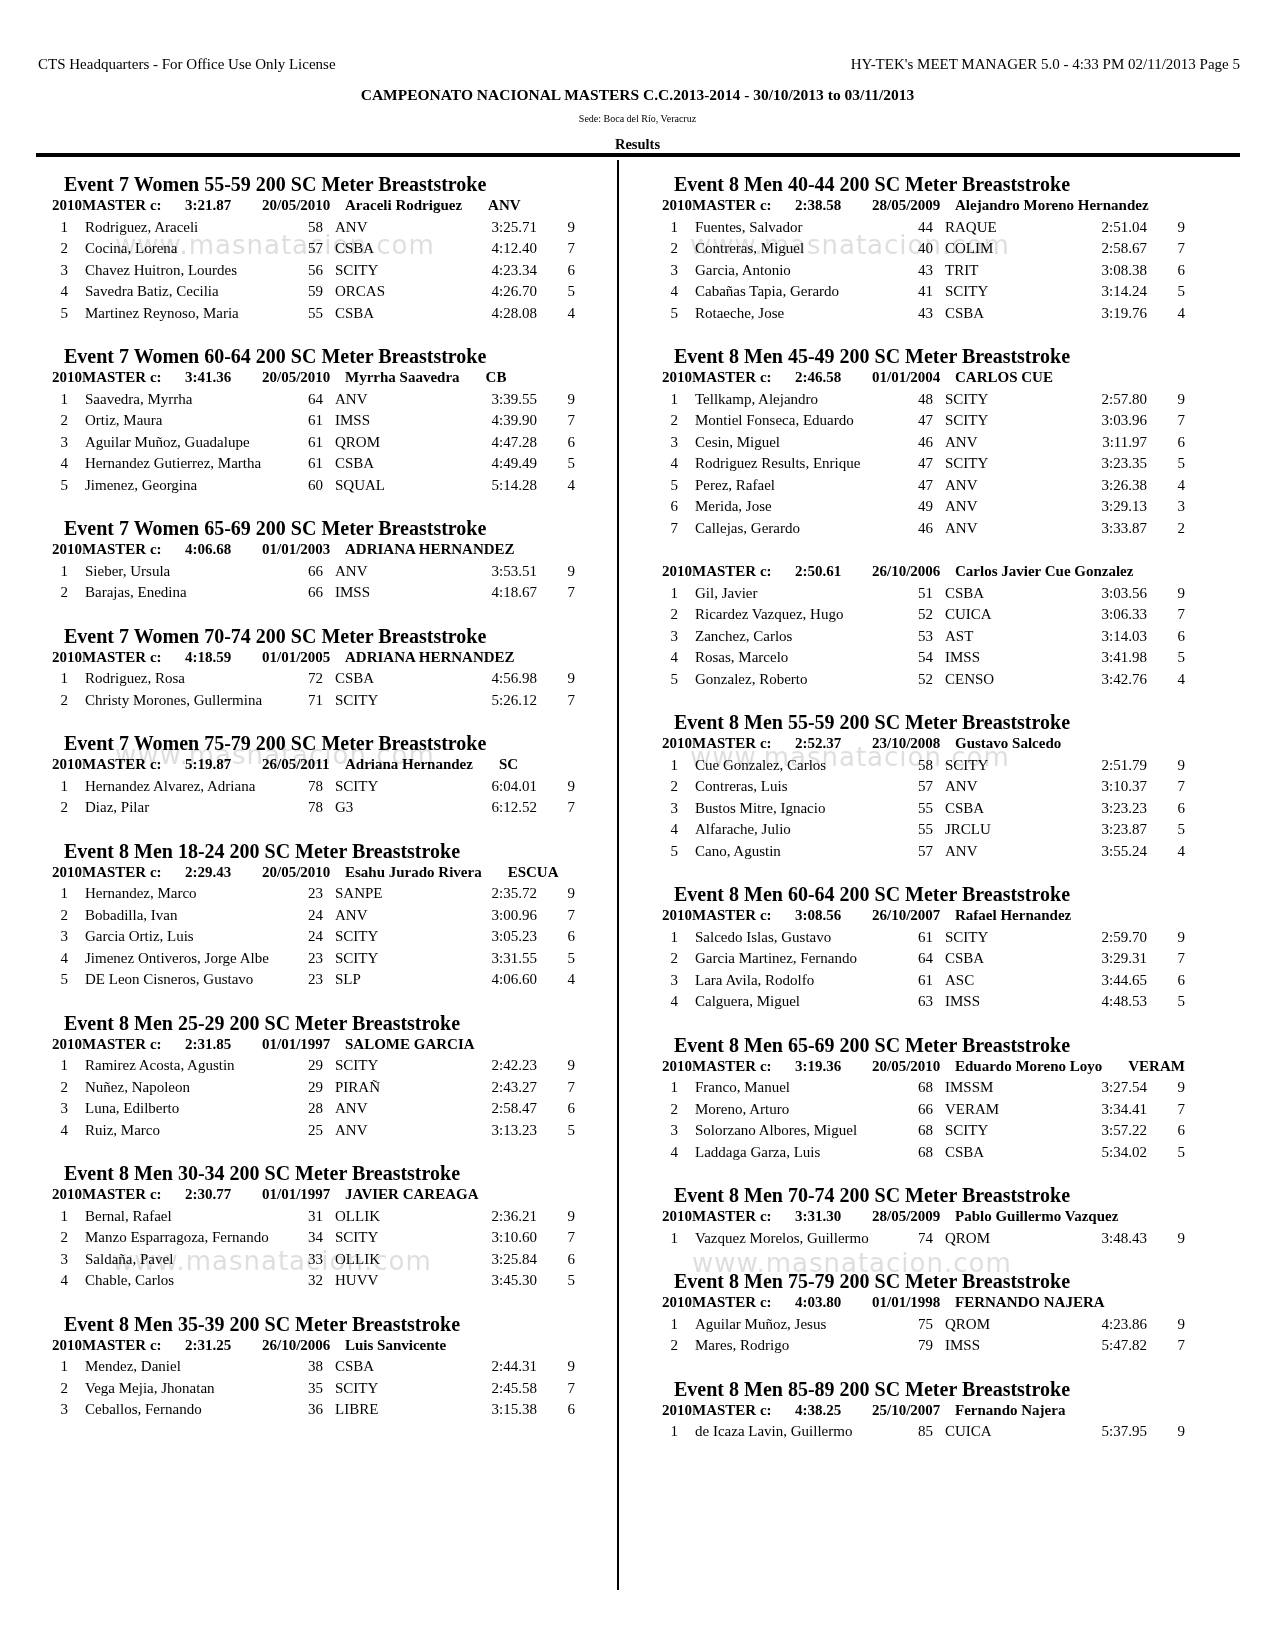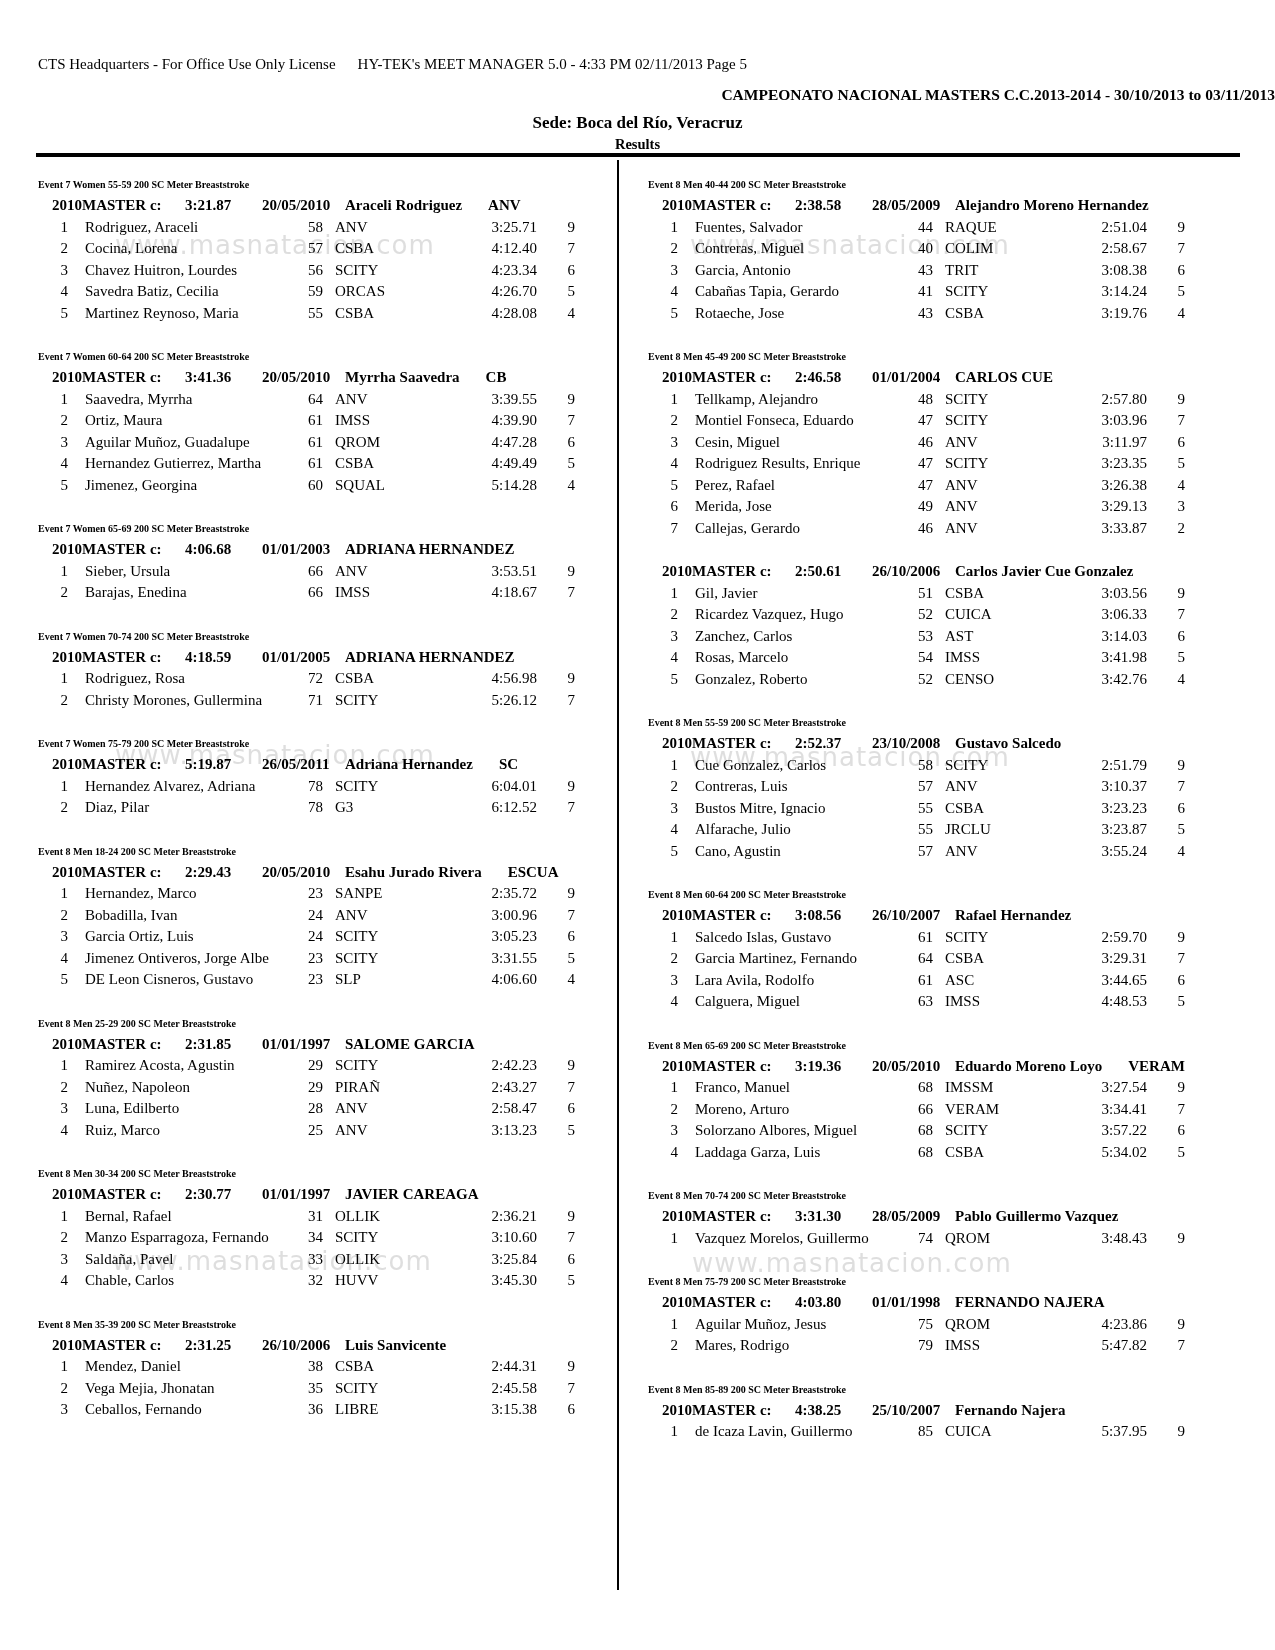--- a/index.html
+++ b/index.html
@@ -2,35 +2,35 @@
 <html><head>
 <meta charset="utf-8">
 <style>
   html,body { margin:0; padding:0; background:#e8e8e8; }
   .page {
     position:relative; width:1275px; height:1650px; background:#ffffff;
     font-family:"Liberation Serif","DejaVu Serif",serif; color:#000;
     margin:0 auto; overflow:hidden;
   }
   
-  .hdr-row { position:absolute; left:38px; width:1202px; top:56px; display:flex; font-size:15px;gap:22px; }
-  .meet-title { position:absolute; left:0; top:86px; width:100%; text-align:right; font-weight:bold; font-size:15.5px; }
-  .venue { position:absolute; left:0; top:113px; width:100%; text-align:center; font-weight:bold; font-size:17px; }
+  .hdr-row { position:absolute; left:38px; width:1202px; top:56px; display:flex; justify-content:space-between; font-size:15px;gap:22px; }
+  .meet-title { position:absolute; left:0; top:86px; width:100%; text-align:center; font-weight:bold; font-size:15.5px; }
+  .venue { position:absolute; left:0; top:113px; width:100%; text-align:center; font-weight:normal; font-size:10px; }
   .results-label { position:absolute; left:0; top:136px; width:100%; text-align:center; font-weight:bold; font-size:14.5px; }
   .rule { position:absolute; left:36px; width:1204px; top:153px; height:4px; background:#000; }
   .divider { position:absolute; left:617px; top:160px; height:1430px; width:2px; background:#000; }
 
   
   .col { position:absolute; top:174px; width:565px; }
   .col-left { left:38px; }
   .col-right { left:648px; }
 
   .event { margin-top:22px; }
   .event:first-child { margin-top:0; }
-  .event-title { font-weight:bold; font-size:10px; line-height:21px; white-space:nowrap; }
+  .event-title { font-weight:bold; font-size:20px; line-height:21px; white-space:nowrap;margin-left:26px; }
   .record { display:flex; font-weight:bold; font-size:15px; line-height:21.5px; padding-left:14px; white-space:nowrap; }
   .r-label { width:133px; }
   .r-time  { width:77px; }
   .r-date  { width:83px; }
   .r-team  { margin-left:26px; }
 
   .row { display:grid; grid-template-columns:30px 229px 26px 130px 84px 38px; font-size:15px; line-height:21.5px; }
   .c-place { text-align:right; }
   .c-name  { padding-left:17px; white-space:nowrap; overflow:hidden; }
   .c-age   { text-align:right; }

